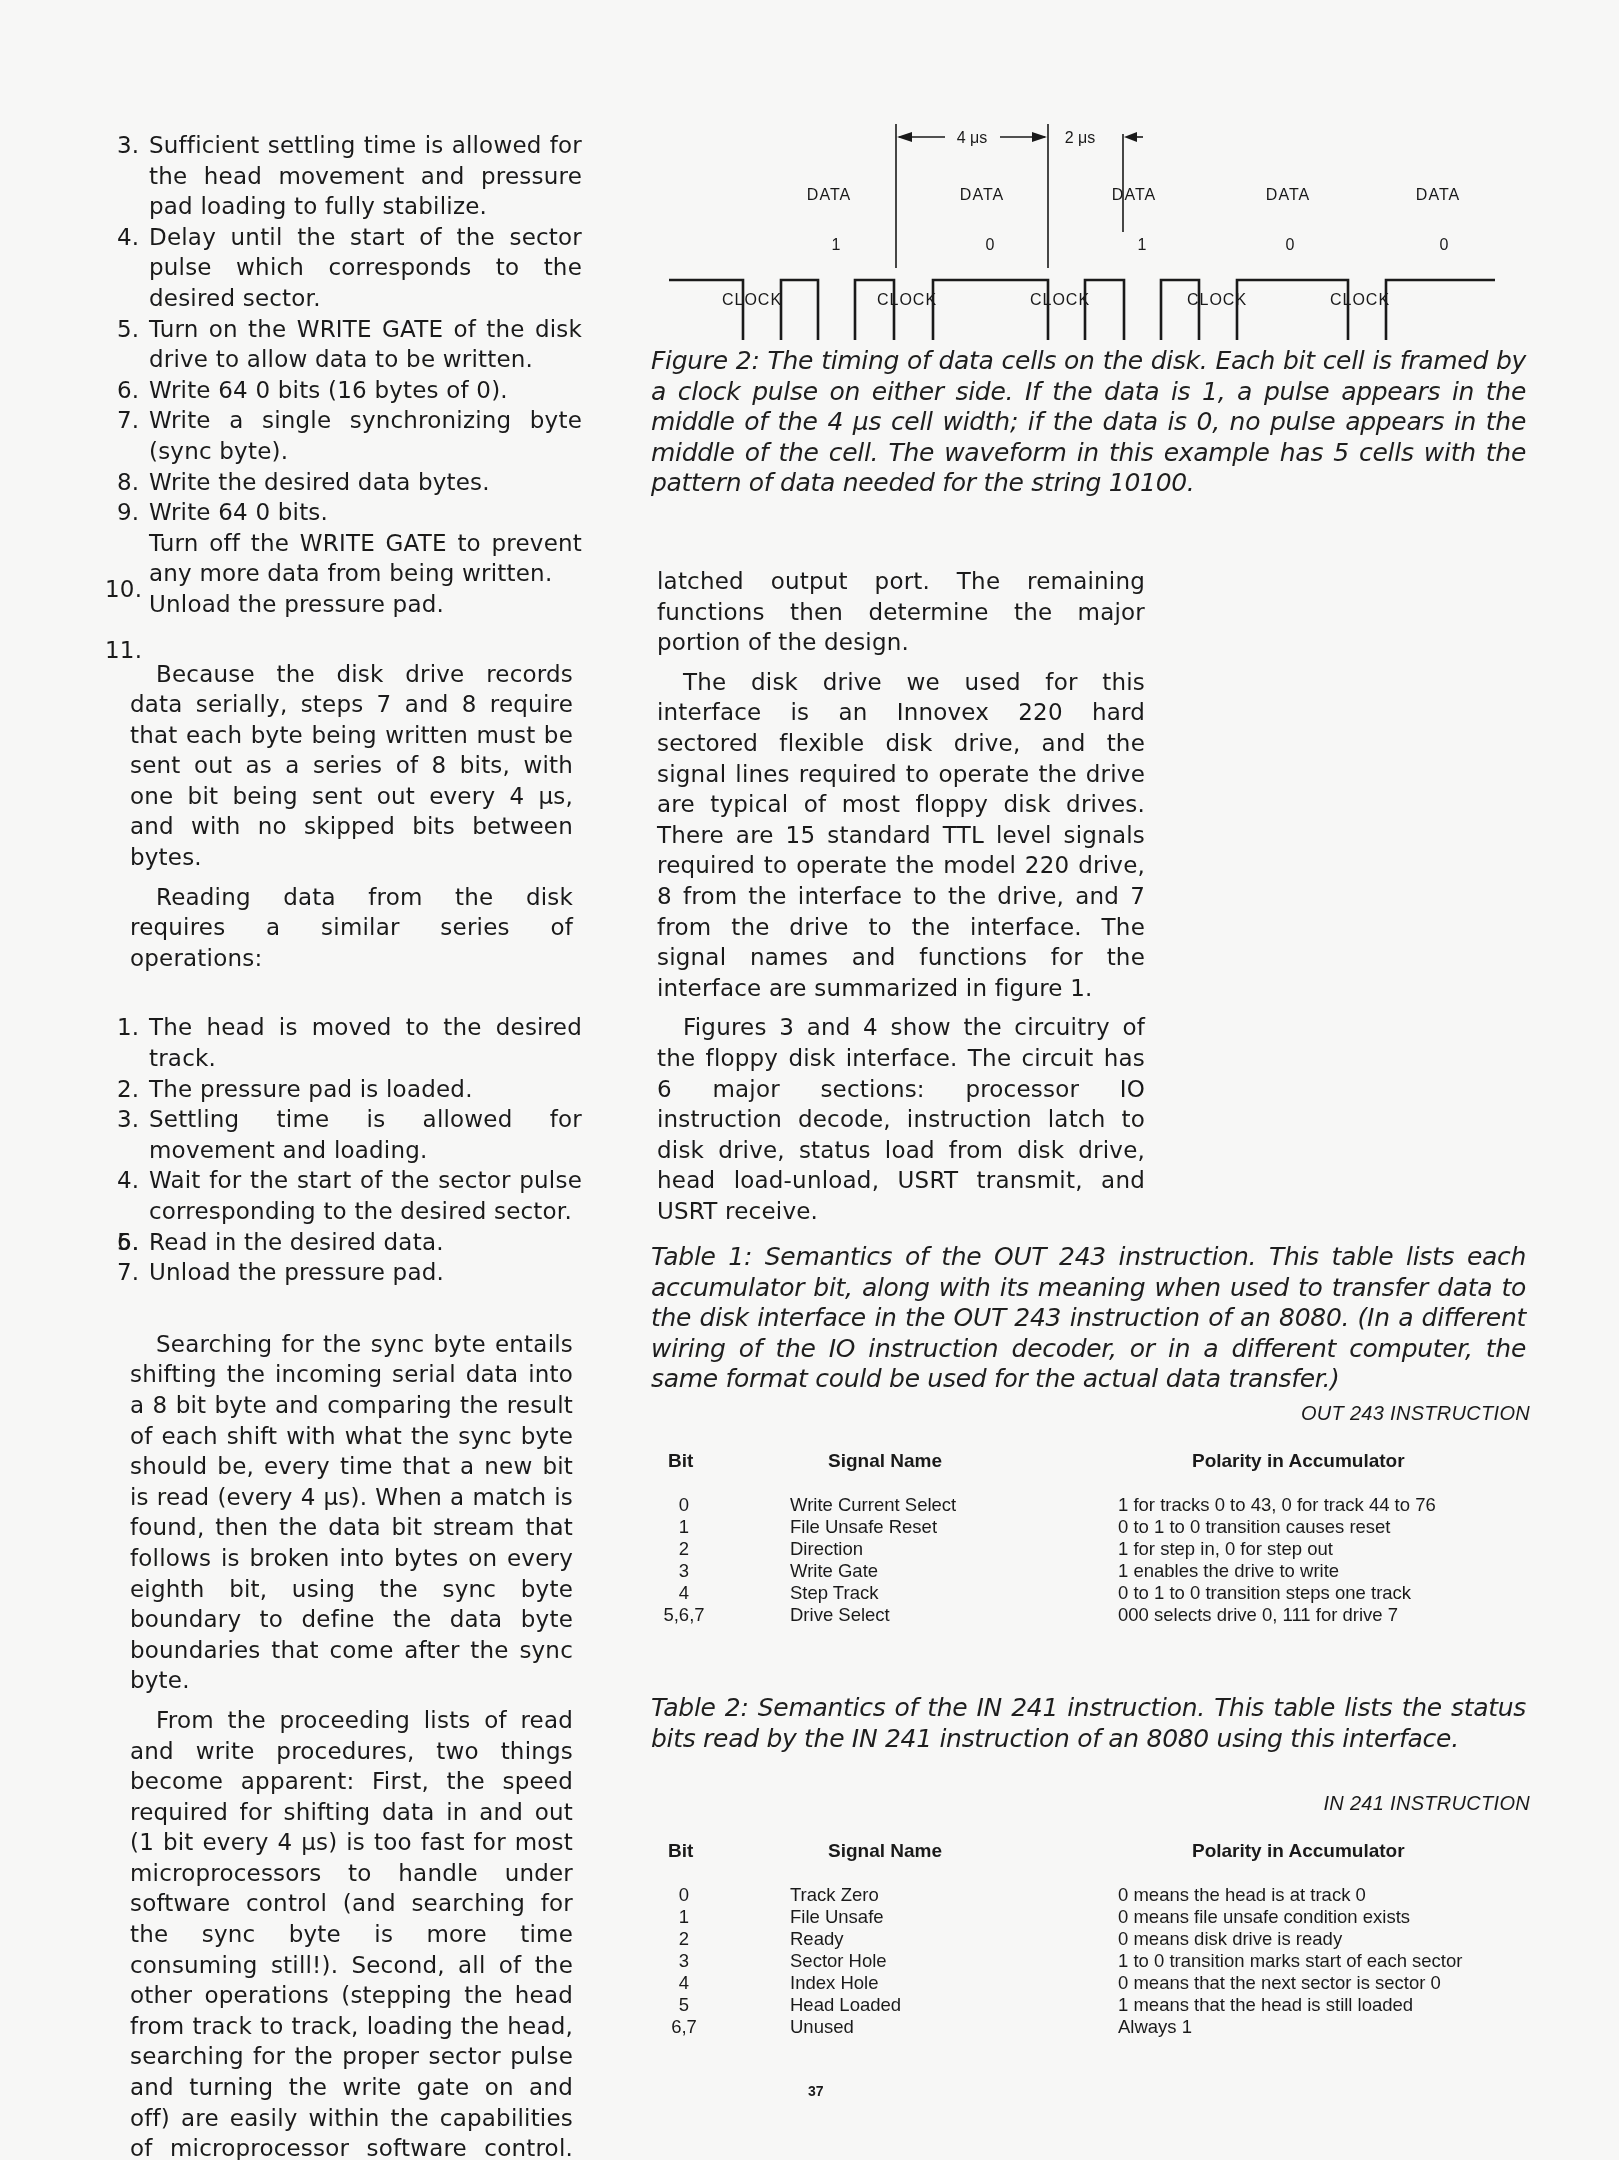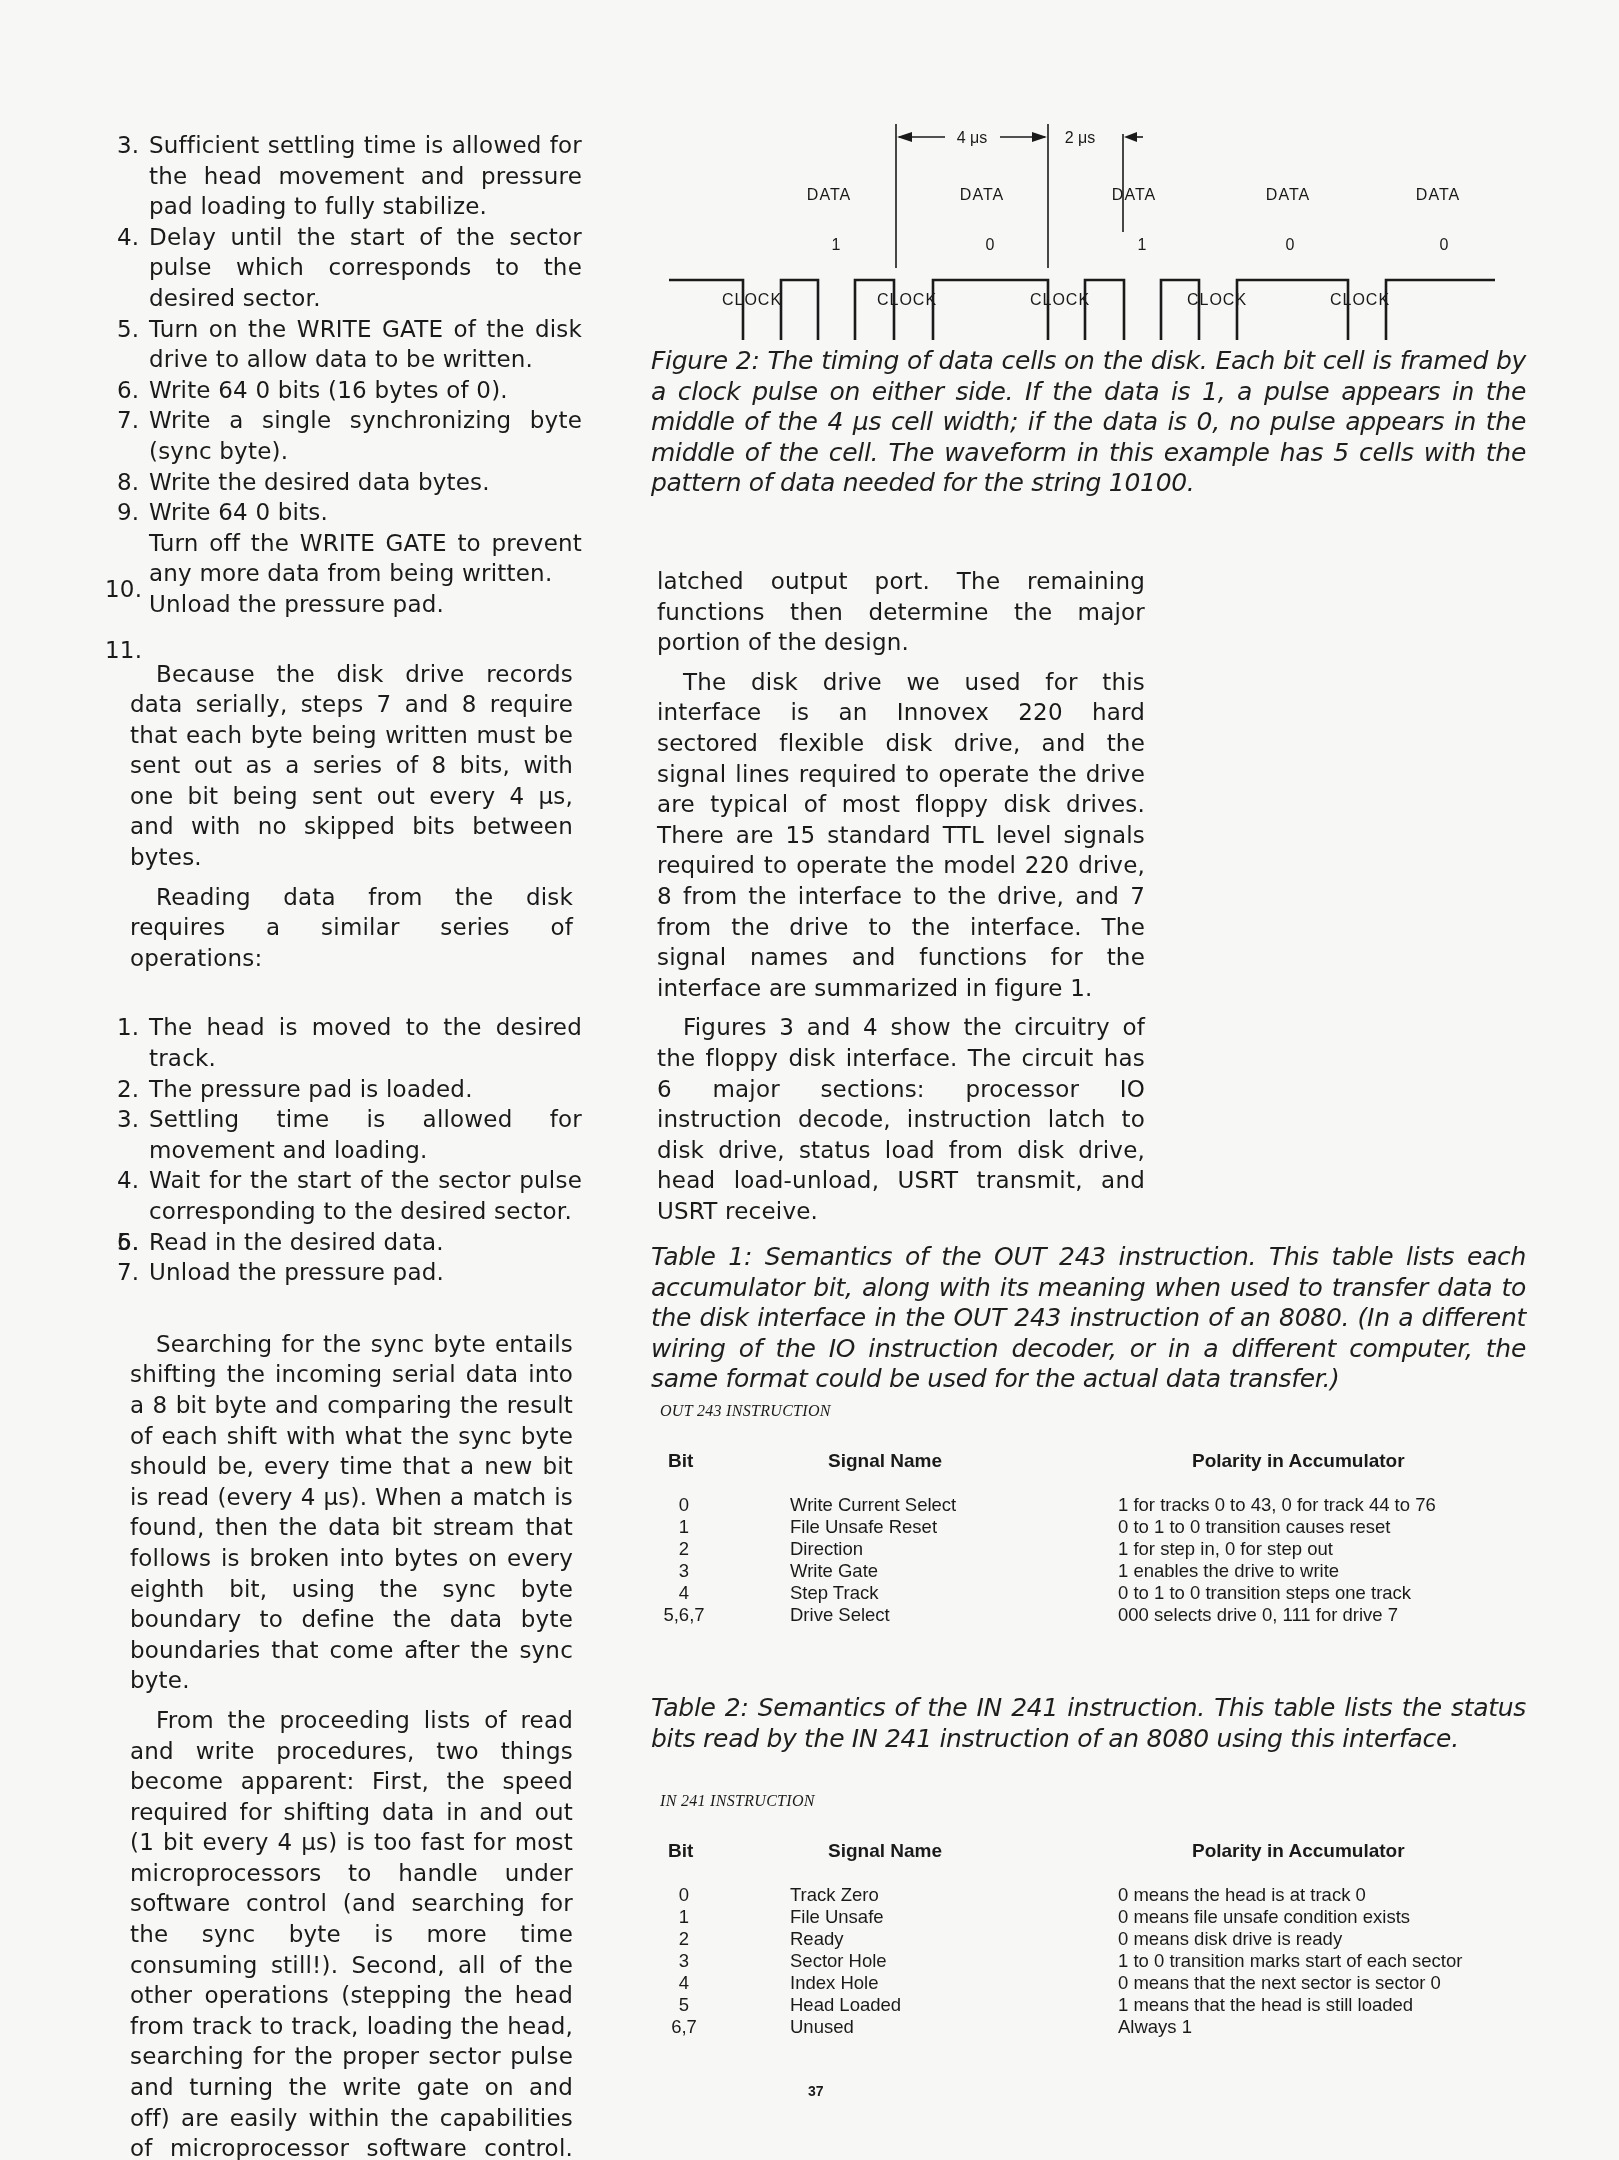--- a/index.html
+++ b/index.html
@@ -22,21 +22,21 @@
   .caption {
     position: absolute; font-family: "DejaVu Sans", sans-serif; font-style: italic;
     font-size: 25px; line-height: 30.5px; text-align: justify; color: #1e1e1e;
     letter-spacing: -0.3px;
   }
   #fig-caption { left: 651px; top: 346px; width: 875px; }
   #t1-caption { left: 651px; top: 1242px; width: 875px; }
   #t2-caption { left: 651px; top: 1693px; width: 875px; }
 
   .tbl { position: absolute; left: 660px; width: 870px; font-family: "Liberation Sans", sans-serif; color: #1a1a1a; }
-  .tbl .ttitle { position: absolute; left: 0; width: 100%; text-align: left; font-style: italic; font-size: 16px; top: 0; letter-spacing: 0.3px; font-family: Liberation Serif, serif; }
+  .tbl .ttitle { position: absolute; left: 0; width: 100%; text-align: right; font-style: italic; font-size: 20px; top: 0; letter-spacing: 0.3px; }
   .tbl .thead { position: absolute; top: 48px; left: 0; width: 100%; font-weight: bold; font-size: 19px; }
   .tbl .thead span { position: absolute; text-align: center; }
   .tbl .rows { position: absolute; top: 92px; left: 0; width: 100%; }
   .tbl .row { position: relative; height: 22px; font-size: 18.5px; line-height: 22px; }
   .tbl .row span { position: absolute; white-space: nowrap; }
   .c-bit { left: 0; width: 48px; text-align: center; }
   .c-sig { left: 130px; }
   .c-pol { left: 430px; margin-left: 28px; }
   .h-bit { left: 8px; }
   .h-sig { left: 168px; }

